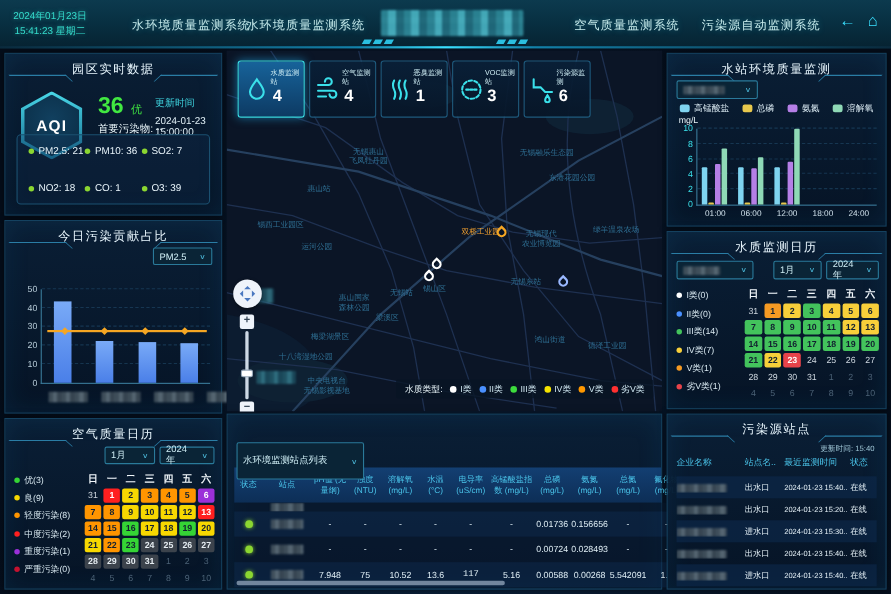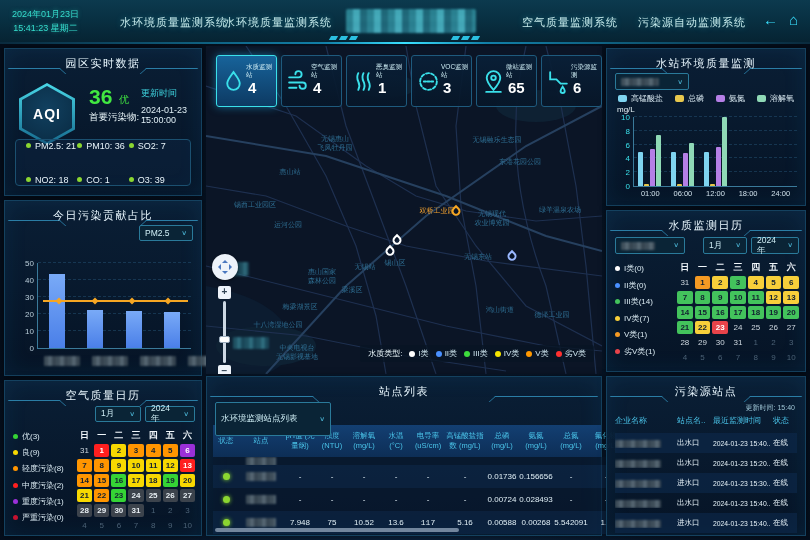--- a/index.html
+++ b/index.html
@@ -31,21 +31,21 @@
  repeating-linear-gradient(0deg,rgba(255,255,255,.15) 0 4px,rgba(0,0,0,.2) 4px 8px);filter:blur(1px);opacity:.9}
 .blur-block.teal{background:repeating-linear-gradient(90deg,#2e7a8a 0 4px,#49aabb 4px 8px,#246678 8px 12px),repeating-linear-gradient(0deg,rgba(255,255,255,.15) 0 4px,rgba(0,0,0,.2) 4px 8px)}
 
 .hex-outer{position:absolute;left:14px;top:34px;width:56px;height:62px;background:linear-gradient(180deg,#49d8e8,#15688c);clip-path:polygon(50% 0,100% 25%,100% 75%,50% 100%,0 75%,0 25%);display:flex;align-items:center;justify-content:center}
 .hex-inner{width:50px;height:56px;background:radial-gradient(circle at 50% 40%,#11405f,#092a42);clip-path:polygon(50% 0,100% 25%,100% 75%,50% 100%,0 75%,0 25%);display:flex;align-items:center;justify-content:center;font-weight:bold;font-size:14px;color:#fff;letter-spacing:1px}
 .aqi-val{position:absolute;left:84px;top:36px;font-size:21px;font-weight:bold;color:#41e841}
 .aqi-grade{position:absolute;left:114px;top:44px;font-size:10px;color:#41e841}
 .primary-pol{position:absolute;left:84px;top:62px;font-size:9.5px;color:#e8f4f8}
 .upd-label{position:absolute;left:136px;top:38px;font-size:9px;color:#3fd5e0}
 .upd-time{position:absolute;left:136px;top:56px;font-size:9px;color:#dfeef5}
-.metrics-box{position:absolute;left:10px;right:10px;bottom:9px;height:47px;border:1px solid #1b5070;border-radius:4px;background:rgba(25,60,100,.22);display:grid;grid-template-columns:1fr 1fr 1fr;align-content:center;row-gap:24px;padding:0 10px}
+.metrics-box{position:absolute;left:10px;right:10px;bottom:9px;height:64px;border:1px solid #1b5070;border-radius:4px;background:rgba(25,60,100,.22);display:grid;grid-template-columns:1fr 1fr 1fr;align-content:center;row-gap:24px;padding:0 10px}
 .metric{font-size:9px;color:#e8f4fa;display:flex;align-items:center;gap:4px;white-space:nowrap}
 .mdot{width:5px;height:5px;border-radius:50%;background:#8bd631;flex:0 0 auto}
 
 .legend-row{position:absolute;left:0;right:0;display:flex;justify-content:center;gap:12px;font-size:8px;color:#d8e8f0}
 .legend-row .li{display:flex;align-items:center;gap:4px}
 .lsq{width:9px;height:7px;border-radius:1px}
 .ytick{position:absolute;font-size:8px;color:#b8ccd8;right:100%;padding-right:4px;transform:translateY(50%);white-space:nowrap}
 .gline{position:absolute;left:0;right:0;border-top:1px dashed rgba(48,110,150,.35)}
 .plot{position:absolute;border-left:1px solid #3a7a9a;border-bottom:1px solid #3a7a9a}
 .bar{position:absolute;bottom:0}
@@ -340,29 +340,20 @@
         <div class="sbtn">
           <svg viewBox="0 0 24 24" fill="none" stroke="#3ae0ea" stroke-width="1.8" stroke-linecap="round">
             <circle cx="12" cy="12" r="8" stroke-dasharray="3 2"></circle>
             <path d="M7.5 12h2M11 12h2M14.5 12h2"></path>
           </svg>
           <div class="sb-label">VOC监测站</div>
           <div class="sb-count">3</div>
         </div>
         <div class="sbtn">
           <svg viewBox="0 0 24 24" fill="none" stroke="#3ae0ea" stroke-width="1.8" stroke-linecap="round">
-            <path d="M12 2a6.5 6.5 0 0 0-6.5 6.5C5.5 13 12 20 12 20s6.5-7 6.5-11.5A6.5 6.5 0 0 0 12 2z"></path>
-            <circle cx="12" cy="8.5" r="2.2"></circle>
-            <path d="M5 22h14"></path>
-          </svg>
-          <div class="sb-label">微站监测站</div>
-          <div class="sb-count">65</div>
-        </div>
-        <div class="sbtn">
-          <svg viewBox="0 0 24 24" fill="none" stroke="#3ae0ea" stroke-width="1.8" stroke-linecap="round">
             <path d="M4 3v7h6l4 4h6"></path>
             <path d="M16 17c-1.2 1.8-2 2.8-2 4a2 2 0 0 0 4 0c0-1.2-.8-2.2-2-4z"></path>
           </svg>
           <div class="sb-label">污染源监测</div>
           <div class="sb-count">6</div>
         </div>
       </div>
     <div id="map-labels">
         <div class="map-label" style="left: 129px; top: 97px;">无锡惠山
 飞凤牡丹园</div>
@@ -433,21 +424,20 @@
           </div>
           <div class="li" style="display: flex; align-items: center; gap: 3px;">
             <div class="ml-dot" style="background: rgb(255, 48, 48);"></div>
             <span>劣V类</span>
           </div>
         </span>
     </div>
   </div>
 
   <div class="panel" style="left:206px;top:376px;width:396px;height:160px">
-    <div class="panel-head"><span class="panel-title">站点列表</span></div>
     <div class="dd" style="left:8px;top:25px;width:116px;height:34px">
       <span>水环境监测站点列表</span>
         <span class="chev">∨</span>
     </div>
     <div class="ct-headrow" style="top:48px;height:32px" id="ct-head">
         <div class="ct-hc" style="width: 26px;">状态</div>
         <div class="ct-hc" style="width: 44px;">站点</div>
         <div class="ct-hc" style="width: 34px;">pH值 (无量纲)</div>
         <div class="ct-hc" style="width: 30px;">浊度 (NTU)</div>
         <div class="ct-hc" style="width: 34px;">溶解氧 (mg/L)</div>

